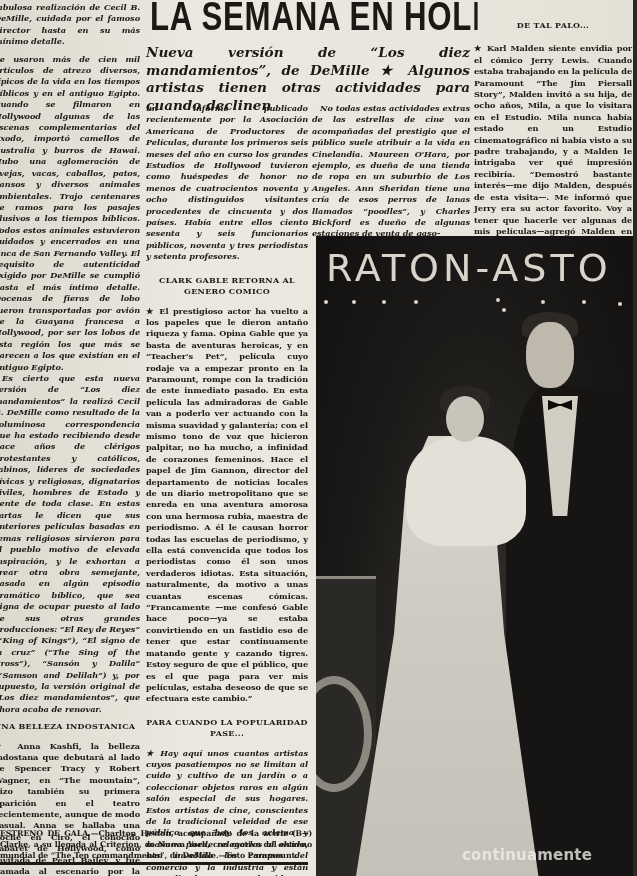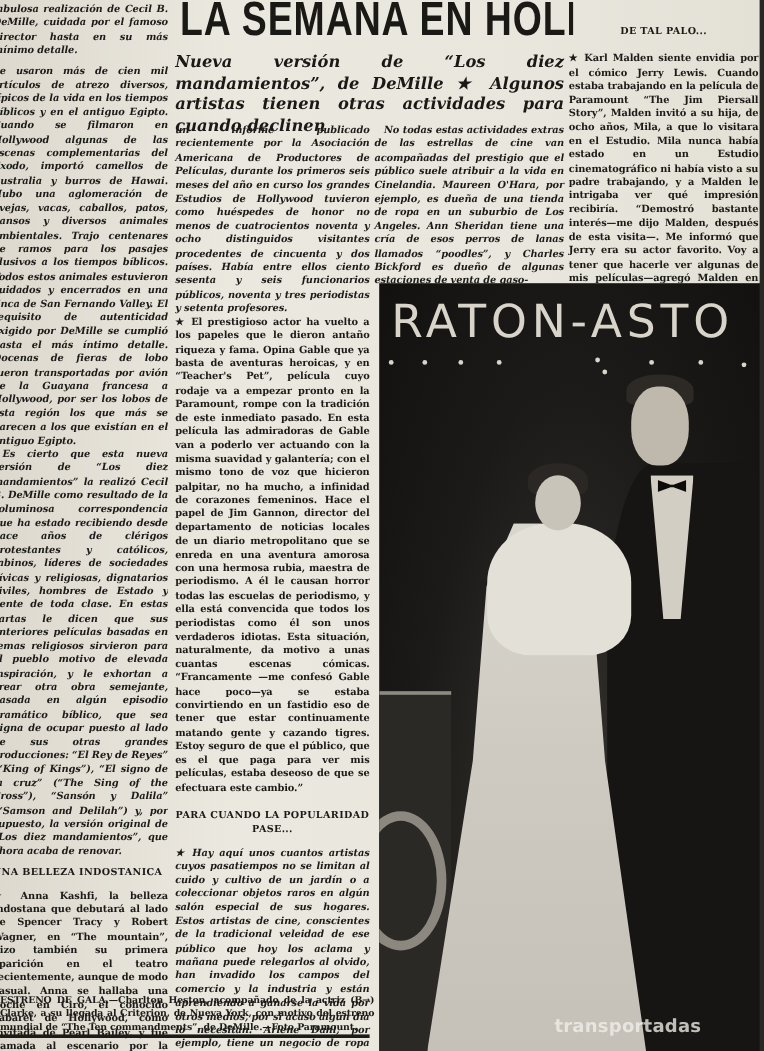--- a/index.html
+++ b/index.html
@@ -80,20 +80,21 @@
       <p class="bold">★ Anna Kashfi, la belleza indostana que debutará al lado de Spencer Tracy y Robert Wagner, en “The mountain”, hizo también su primera aparición en el teatro recientemente, aunque de modo casual. Anna se hallaba una noche en Ciro, el conocido cabaret de Hollywood, como invitada de Pearl Bailey, y fué llamada al escenario por la cantante, al mismo tiempo que Marlene Dietrich, Jane Powell y Ann Sheridan. Mientras Pearl cantaba “Will you Come Back, Bill Bailey”, se le rogó a ese cuarteto de estrellas que bailara “boogie-woogie” al compás de la canción, y solamente Jane Powell se lució. —Sentía tanta vergüenza—me confesó Anna más tarde—no saber bailar el “boogie-boogie”... Esta misma semana voy a empezar a tomar lecciones con Arthur Murray. Estoy viviendo en los Estados Unidos y este baile aquí es una verdadera institución. Hay que unirse a la corriente.”</p>
 
     </div>
   </div>
 
   <div class="head-title">LA SEMANA EN HOLLYWOOD</div>
   <div class="subhead">Nueva versión de “Los diez mandamientos”, de DeMille ★ Algunos artistas tienen otras actividades para cuando declinen</div>
 
   <div class="col col-mid">
     <p class="italic">un informe publicado recientemente por la Asociación Americana de Productores de Películas, durante los primeros seis meses del año en curso los grandes Estudios de Hollywood tuvieron como huéspedes de honor no menos de cuatrocientos noventa y ocho distinguidos visitantes procedentes de cincuenta y dos países. Había entre ellos ciento sesenta y seis funcionarios públicos, noventa y tres periodistas y setenta profesores.</p>
+    <div class="section-head" style="margin-top:12px">CLARK GABLE RETORNA AL GENERO COMICO</div>
     <p class="bold">★ El prestigioso actor ha vuelto a los papeles que le dieron antaño riqueza y fama. Opina Gable que ya basta de aventuras heroicas, y en “Teacher's Pet”, película cuyo rodaje va a empezar pronto en la Paramount, rompe con la tradición de este inmediato pasado. En esta película las admiradoras de Gable van a poderlo ver actuando con la misma suavidad y galantería; con el mismo tono de voz que hicieron palpitar, no ha mucho, a infinidad de corazones femeninos. Hace el papel de Jim Gannon, director del departamento de noticias locales de un diario metropolitano que se enreda en una aventura amorosa con una hermosa rubia, maestra de periodismo. A él le causan horror todas las escuelas de periodismo, y ella está convencida que todos los periodistas como él son unos verdaderos idiotas. Esta situación, naturalmente, da motivo a unas cuantas escenas cómicas. “Francamente —me confesó Gable hace poco—ya se estaba convirtiendo en un fastidio eso de tener que estar continuamente matando gente y cazando tigres. Estoy seguro de que el público, que es el que paga para ver mis películas, estaba deseoso de que se efectuara este cambio.”</p>
     <div class="section-head" style="margin-top:12px">PARA CUANDO LA POPULARIDAD PASE...</div>
     <p class="italic">★ Hay aquí unos cuantos artistas cuyos pasatiempos no se limitan al cuido y cultivo de un jardín o a coleccionar objetos raros en algún salón especial de sus hogares. Estos artistas de cine, conscientes de la tradicional veleidad de ese público que hoy los aclama y mañana puede relegarlos al olvido, han invadido los campos del comercio y la industria y están aprendiendo a ganarse la vida por otros medios, por si acaso algún día lo necesitan. Arlene Dahl, por ejemplo, tiene un negocio de ropa interior femenina que ella misma dibuja y se ocupa de colocar en el mercado. Gary Cooper tiene capital invertido en un lugar de deportes de invierno de Colorado. Fred Astaire se halla a la cabeza de una cadena de academias de baile. Janet Leigh es creadora de cierta clase de prendas de vestir femeninas, y James Cagney ocupa</p>
   </div>
 
   <div class="col col-mid2">
     <p class="italic" style="text-indent:8px">No todas estas actividades extras de las estrellas de cine van acompañadas del prestigio que el público suele atribuir a la vida en Cinelandia. Maureen O'Hara, por ejemplo, es dueña de una tienda de ropa en un suburbio de Los Angeles. Ann Sheridan tiene una cría de esos perros de lanas llamados “poodles”, y Charles Bickford es dueño de algunas estaciones de venta de gaso-</p>
   </div>
 
   <div class="col col-right">
@@ -123,15 +124,15 @@
     <div class="man-head"></div>
     <div class="gown"></div>
     <div class="fur"></div>
     <div class="hair-w"></div>
     <div class="head-w"></div>
   </div>
 
   <div class="col caption">ESTRENO DE GALA.—Charlton Heston, acompañado de la actriz (B→) Clarke, a su llegada al Criterion, de Nueva York, con motivo del estreno mundial de “The Ten commandments”, de DeMille.—Foto Paramount.</div>
   <div class="rule"></div>
 
-  <div class="watermark">transportadas</div>
+  <div class="watermark">continuamente</div>
   <div class="right-edge"></div>
 </div>
 
 </body></html>

